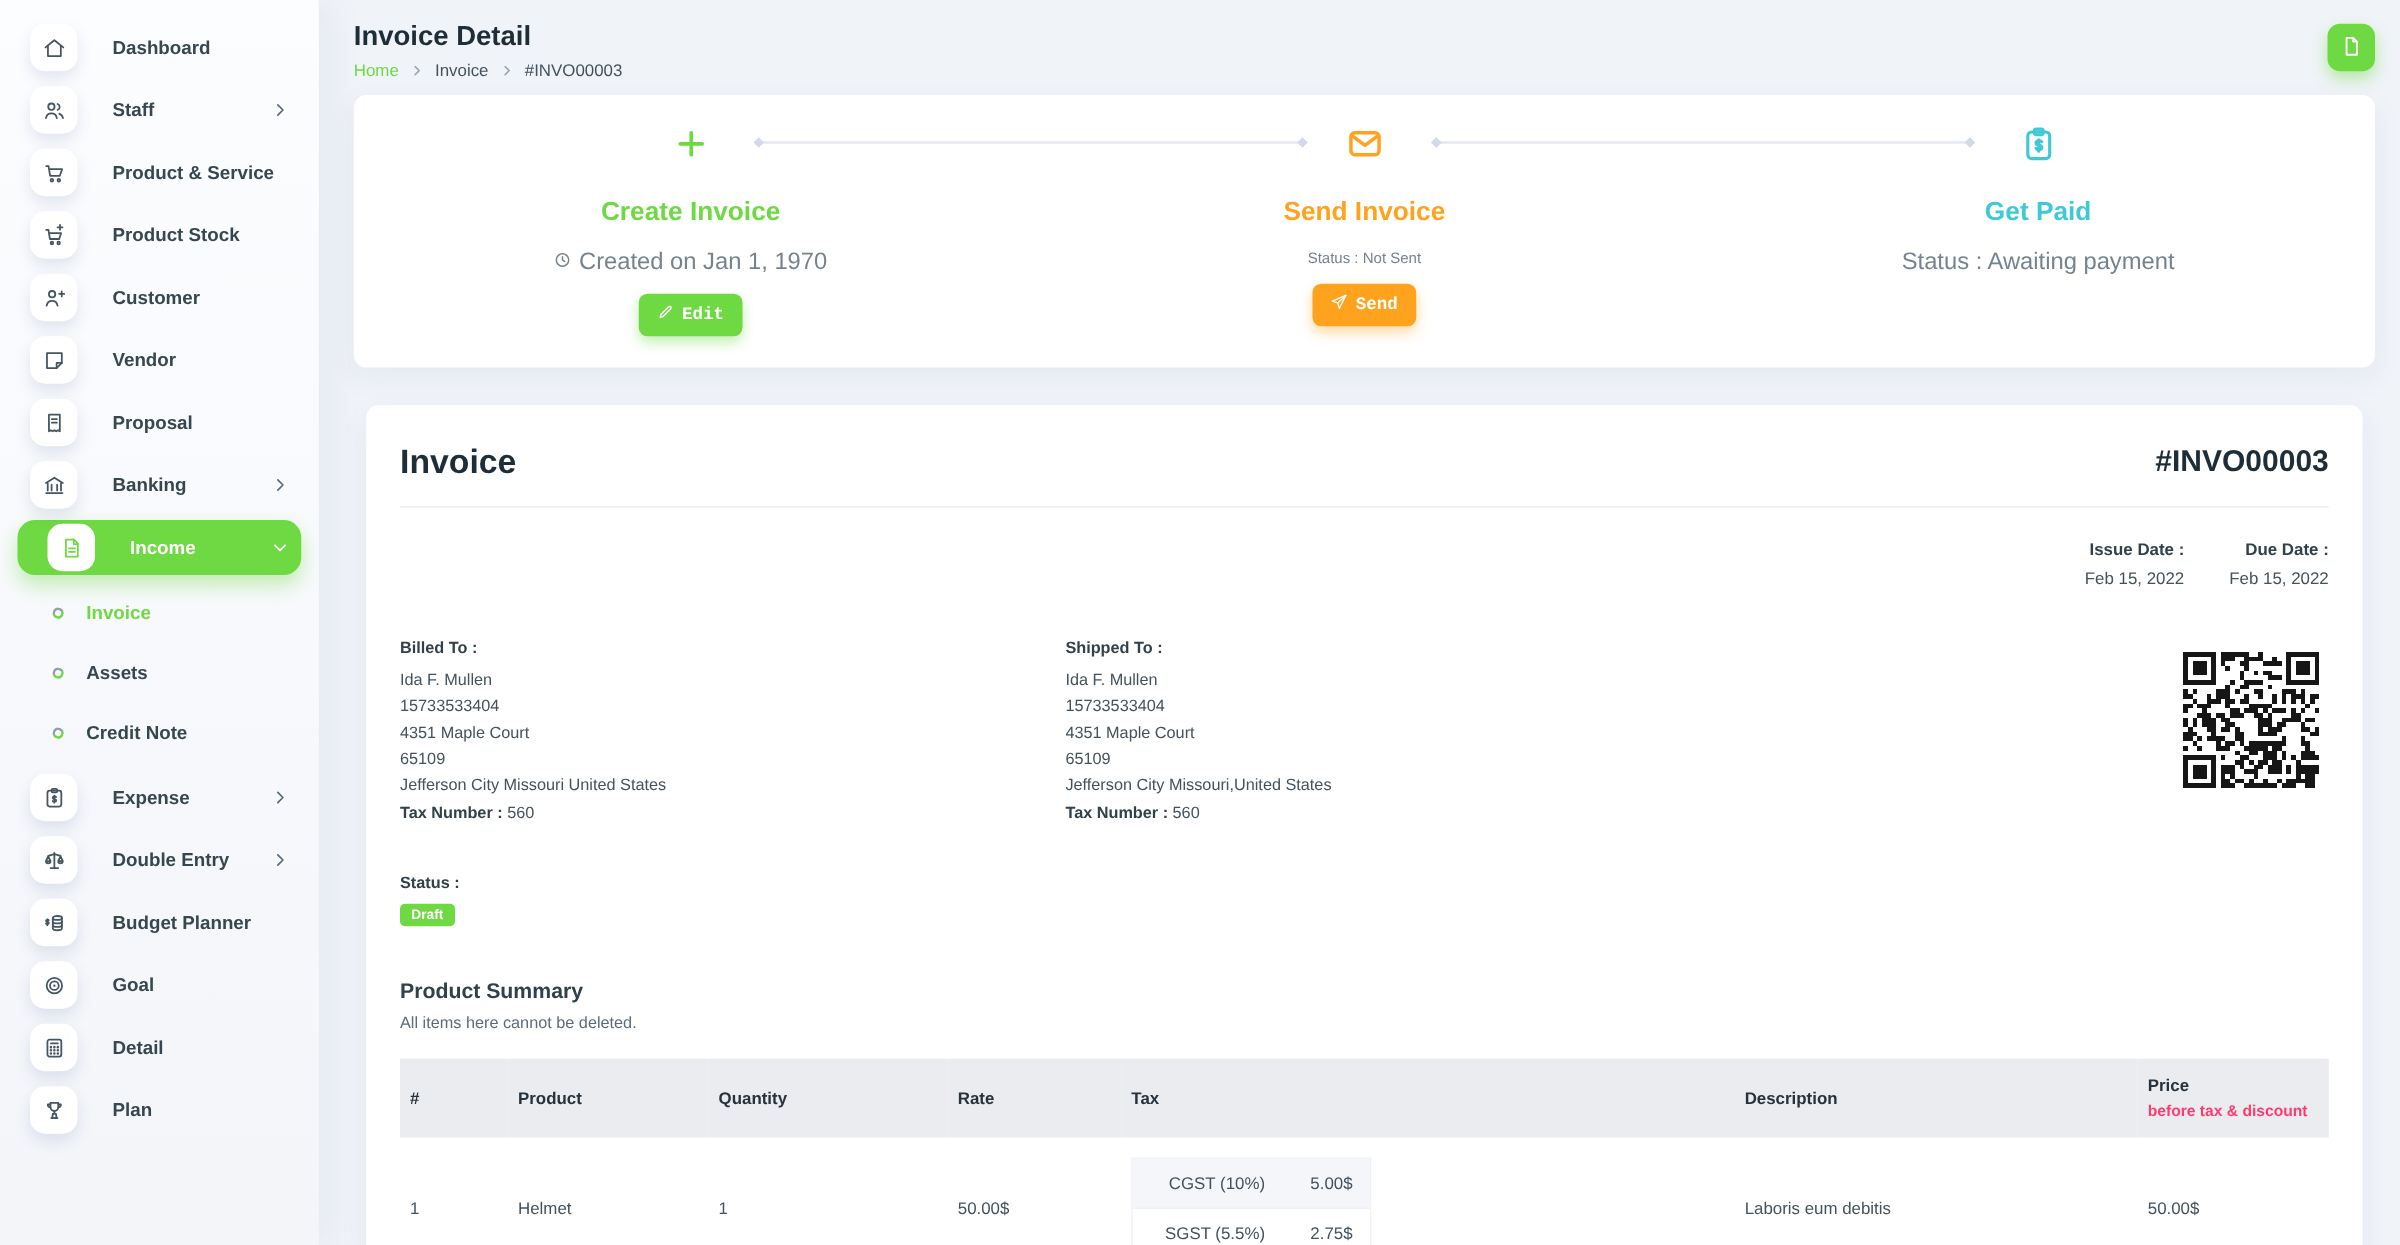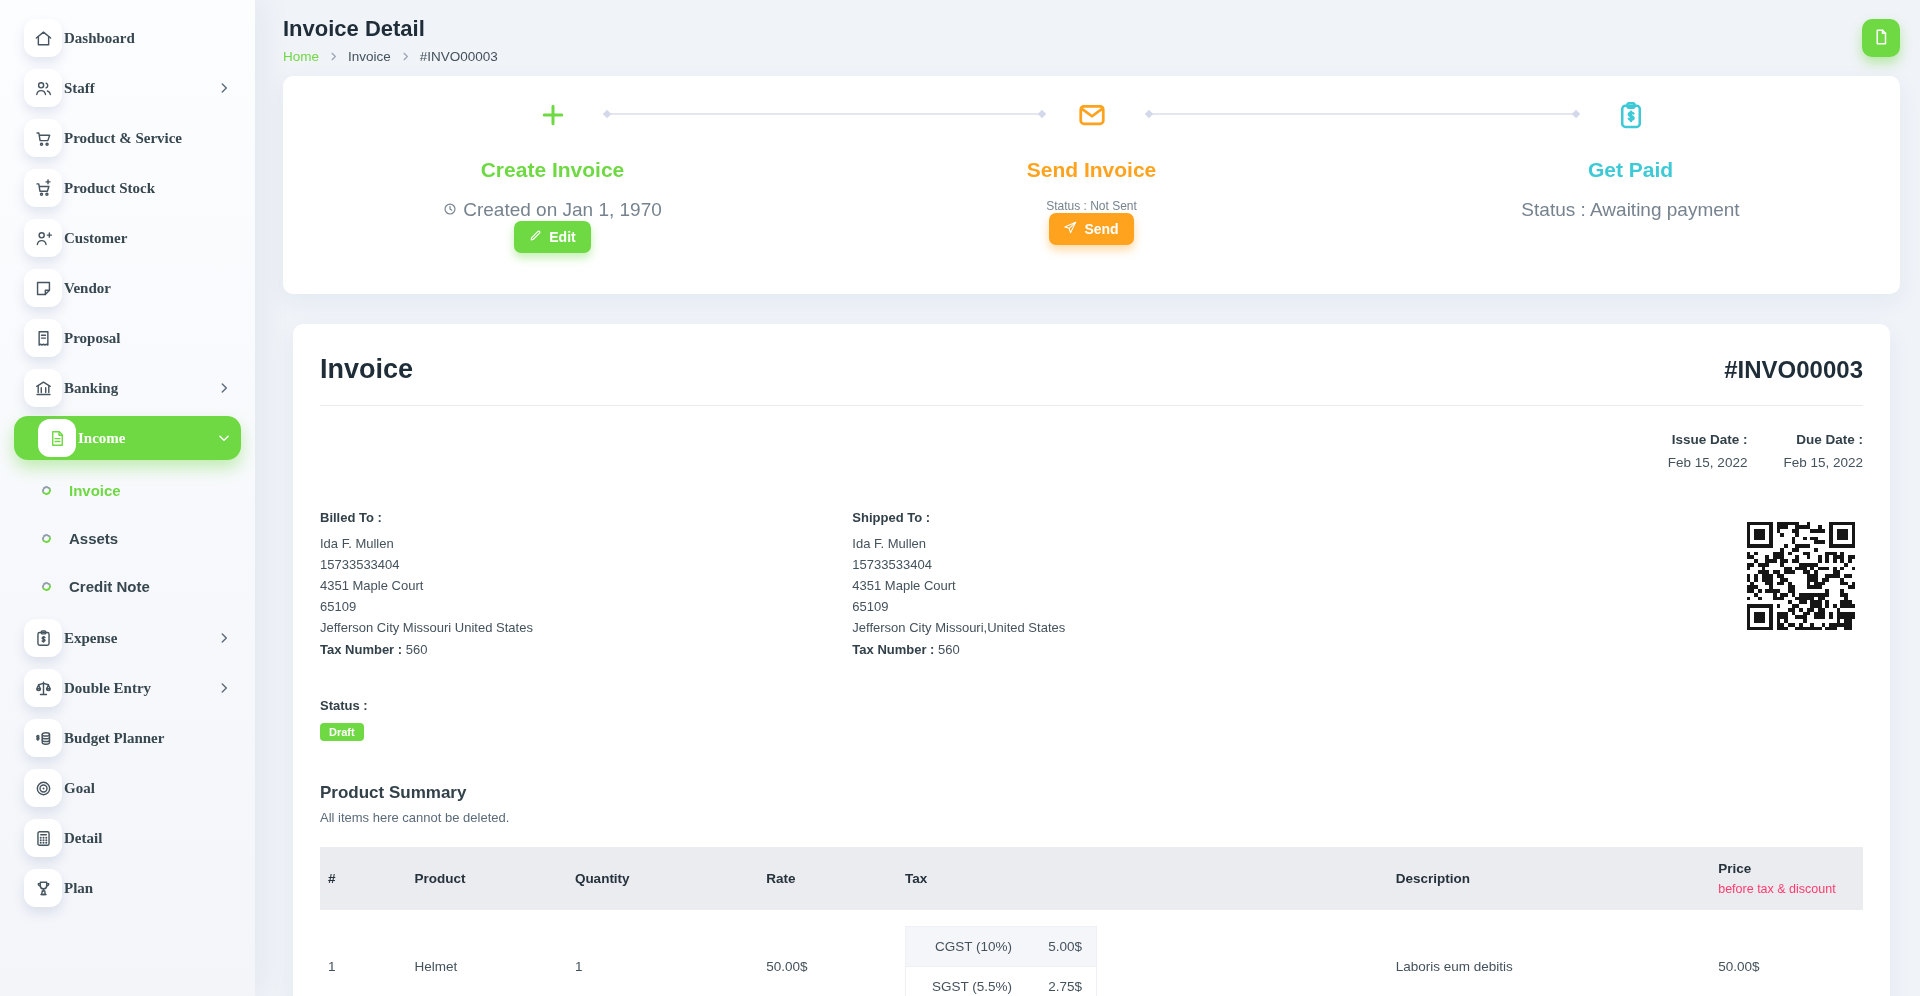--- a/index.html
+++ b/index.html
@@ -8,22 +8,22 @@
     font-family: "Liberation Sans", "DejaVu Sans", sans-serif;
     background:#f0f3f8; color:#44525c; font-size:14px;
   }
   
   .sidebar {
     position:fixed; left:0; top:0; bottom:0; width:255px;
     background:linear-gradient(180deg,#fcfdff,#f3f5f9);
     box-shadow: 10px 0 30px rgba(27,46,94,.05);
     padding:10px 0 10px; overflow:hidden; z-index:5;
   }
-  .nav-item{ display:flex; align-items:center; gap:2px; height:44px;
-    margin:6px 14px; padding:0 10px; border-radius:14px; cursor:pointer;font-family:Liberation Serif, serif; }
+  .nav-item{ display:flex; align-items:center; gap:28px; height:44px;
+    margin:6px 14px; padding:0 10px; border-radius:14px; cursor:pointer; }
   .chip{ width:38px; height:38px; min-width:38px; background:#fff; border-radius:12px;
     box-shadow:0 6px 12px rgba(54,80,138,.13); display:flex; align-items:center;
     justify-content:center; color:#46555f; }
   .chip svg{ width:19px; height:19px; }
   .nav-lbl{ font-size:15px; font-weight:600; color:#37474f; white-space:nowrap; }
   .chev{ margin-left:auto; color:#5b6b79; display:flex; }
   .chev svg{ width:14px; height:14px; }
   .chev.down svg{ transform:rotate(90deg); }
   .nav-item.active{ background:#6fd943; box-shadow:0 8px 16px rgba(111,217,67,.4);padding-left:24px; }
   .nav-item.active .nav-lbl, .nav-item.active .chev{ color:#fff; }
@@ -52,23 +52,23 @@
   .stepper-card{ margin-top:12px; height:218px; position:relative; }
   .steps{ display:flex; height:100%; }
   .step{ flex:1; display:flex; flex-direction:column; align-items:center; padding-top:23px; }
   .step-icon{ height:32px; display:flex; align-items:center; justify-content:center; }
   .step-icon svg{ width:30px; height:30px; }
   .step-title{ margin-top:27px; font-size:21px; font-weight:700; }
   .c-green{ color:#6fd943; } .c-orange{ color:#ffa21d; } .c-teal{ color:#3ec9d6; }
   .step-status{ margin-top:17px; font-size:19px; color:#76838f; display:flex;
     align-items:center; gap:6px; }
   .step-status svg{ width:14px; height:14px; }
-  .step-btn{ border:none; color:#fff; font-size:14px; font-weight:600;
+  .step-btn{ margin-top:14px; border:none; color:#fff; font-size:14px; font-weight:600;
     padding:8px 15px; border-radius:7px; display:flex; align-items:center; gap:7px;
-    cursor:pointer; font-family:Liberation Sans, sans-serif; }
+    cursor:pointer; font-family:Liberation Mono, monospace; }
   .step-btn svg{ width:13px; height:13px; }
   .edit-btn{ background:#6fd943; box-shadow:0 5px 10px rgba(111,217,67,.4); }
   .send-btn{ background:#ffa21d; box-shadow:0 5px 10px rgba(255,162,29,.4); }
   .connector{ position:absolute; top:37px; height:2px; background:#e4e7f2; }
   .connector::before,.connector::after{ content:""; position:absolute; width:6px; height:6px;
     background:#d3d8ea; top:-2px; transform:rotate(45deg); }
   .connector::before{ left:-2px; } .connector::after{ right:-2px; }
   .conn-1{ left:20%; width:27%; } .conn-2{ left:53.5%; width:26.5%; }
   
   .invoice-card{ margin:30px 10px 0; padding:30px 27px 0; }
@@ -91,21 +91,21 @@
   .status-label{ font-size:13px; font-weight:700; color:#324149; }
   .badge{ display:inline-block; margin-top:10px; background:#6fd943; color:#fff;
     font-size:11px; font-weight:600; padding:3px 9px; border-radius:4px; }
   .summary{ margin-top:42px; }
   .summary-title{ font-size:17px; font-weight:600; color:#324149; }
   .summary-note{ font-size:13px; color:#5b6b79; margin-top:7px; }
   table.inv{ width:100%; border-collapse:collapse; margin-top:22px; font-size:13.5px; }
   table.inv thead th{ background:#ebecf0; text-align:left; padding:14px 8px;
     font-size:13.5px; font-weight:700; color:#26323c; vertical-align:middle; }
   table.inv th:first-child, table.inv td:first-child{ padding-left:8px; }
-  .price-note{ color:#ff3a6e; font-size:12.5px; font-weight:400; margin-top:6px; }
+  .price-note{ color:#ff3a6e; font-size:12.5px; font-weight:700; margin-top:6px; }
   table.inv tbody td{ padding:14px 8px; color:#44525c; vertical-align:middle; }
   tr.data-row td{ border-bottom:1px solid #e8ebf1; }
   tr.data-row td{ height:114px; }
   .tax-box{ width:192px; border:1px solid #eef0f5; }
   .tax-row{ display:flex; align-items:center; padding:12px 14px; }
   .tax-row:first-child{ background:#f5f6fa; border-bottom:1px solid #eef0f5; }
   .tax-name{ flex:1; text-align:right; padding-right:18px; }
   .tax-amt{ width:52px; text-align:right; }
 </style>
 </head>

